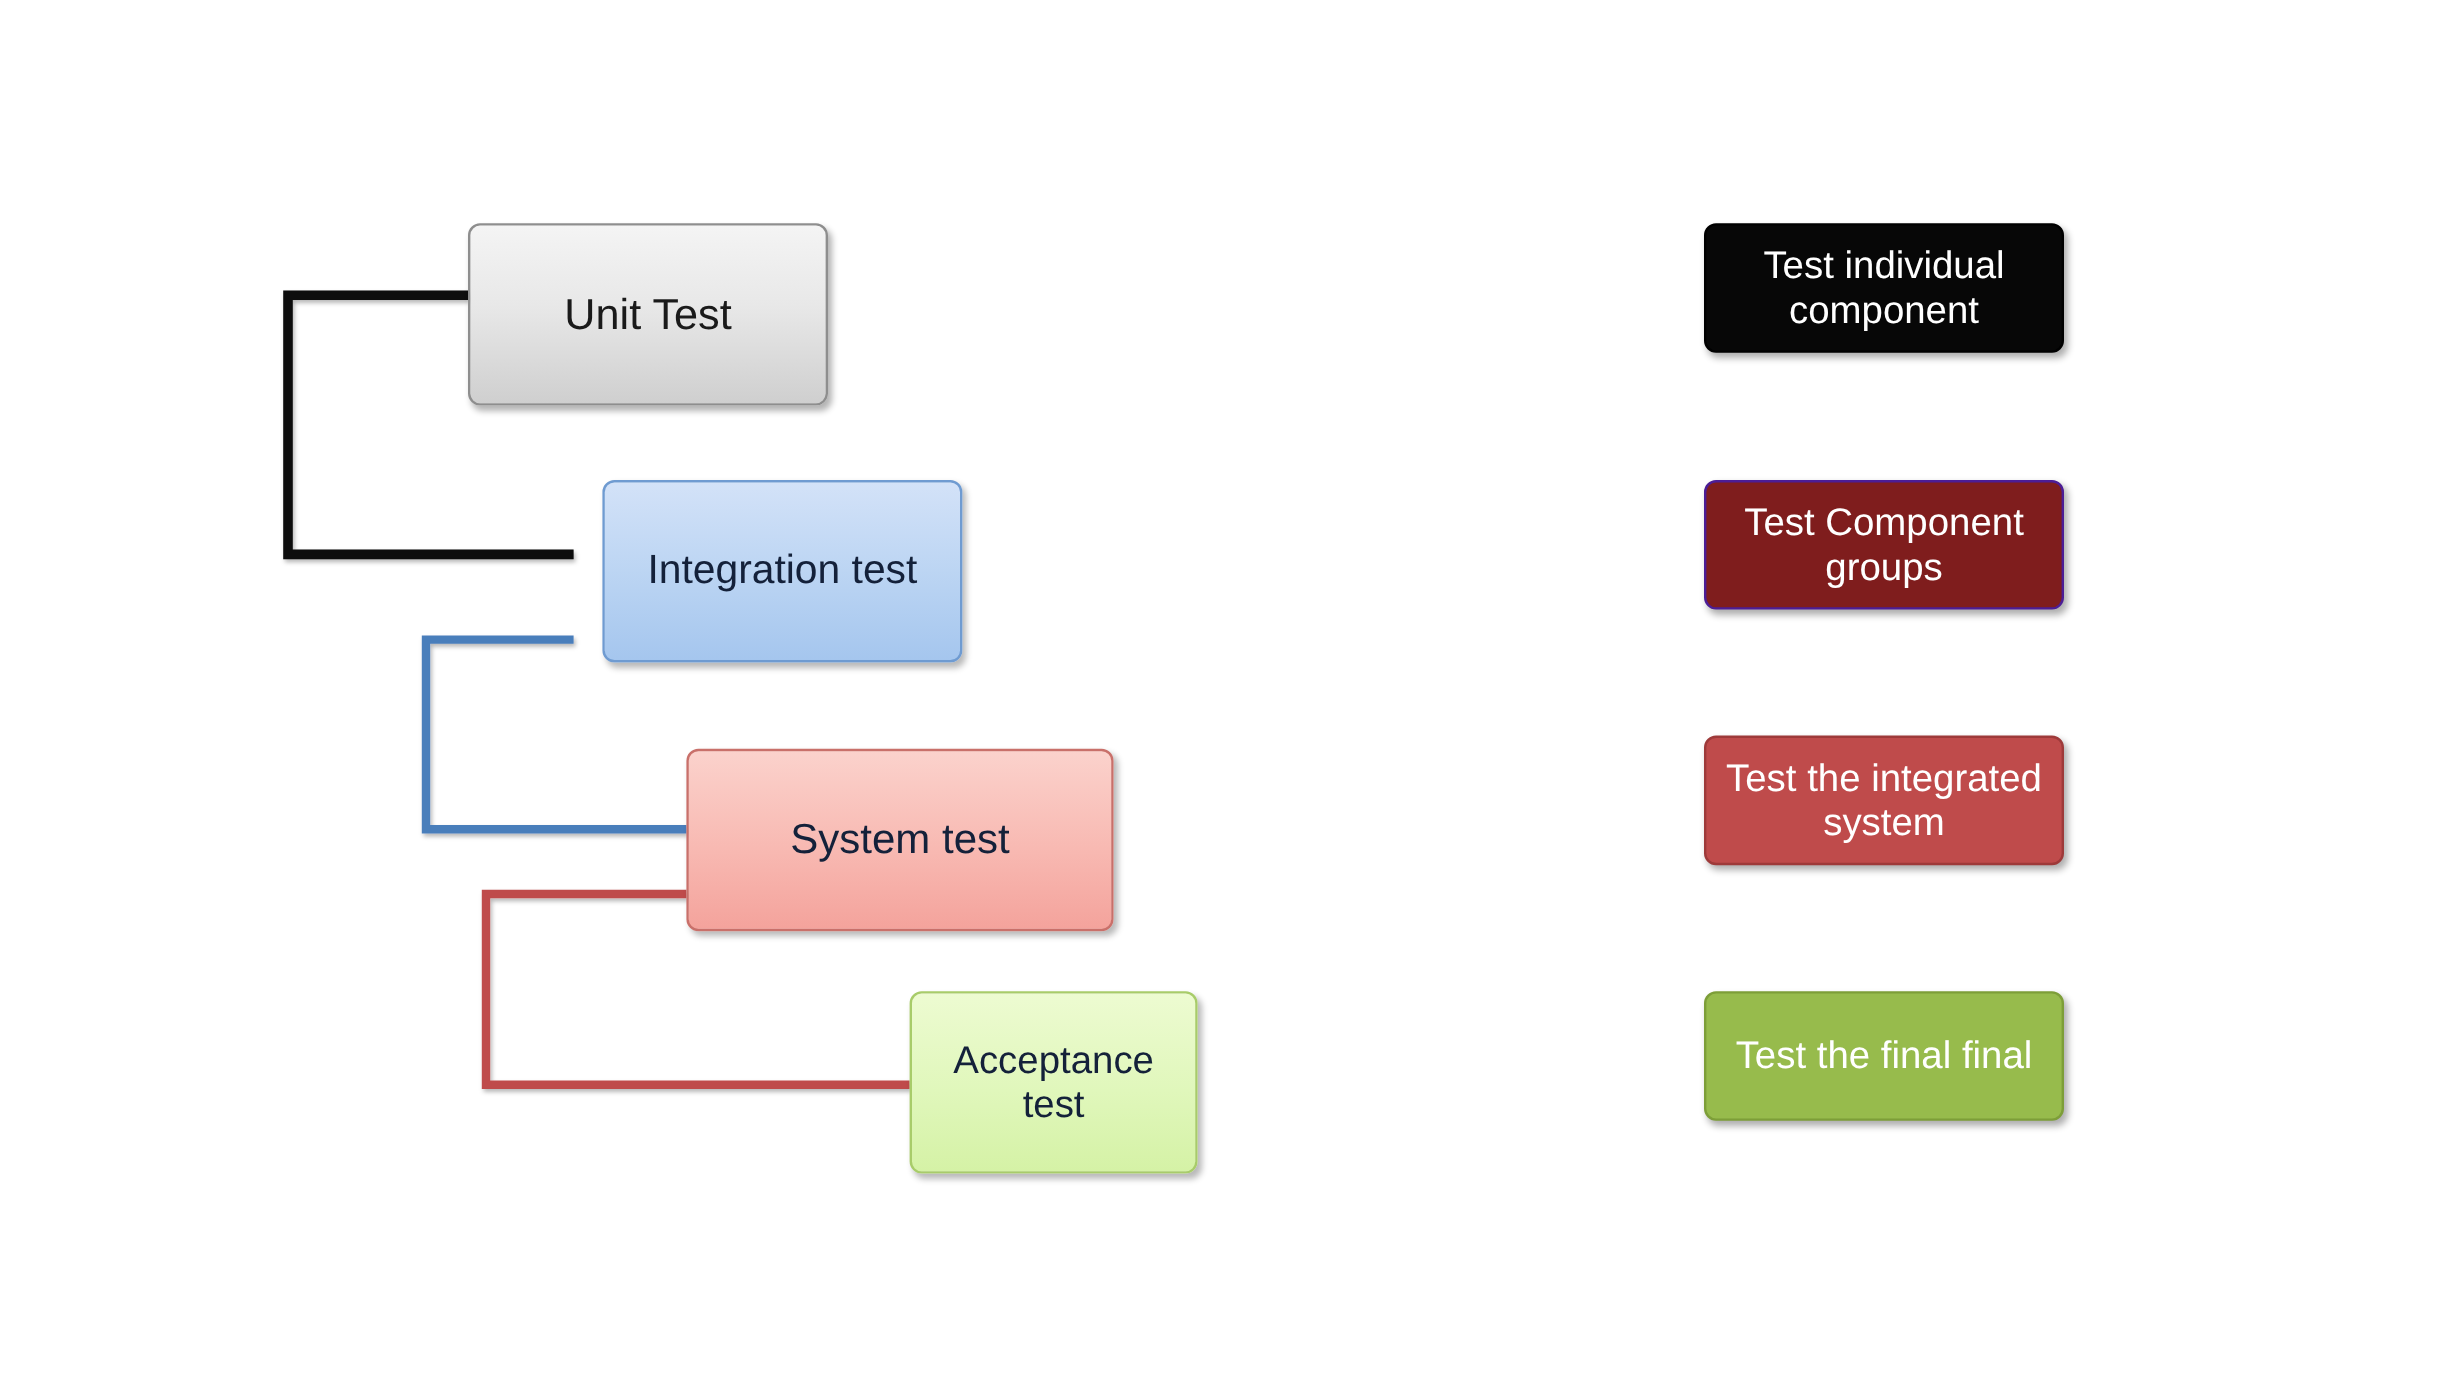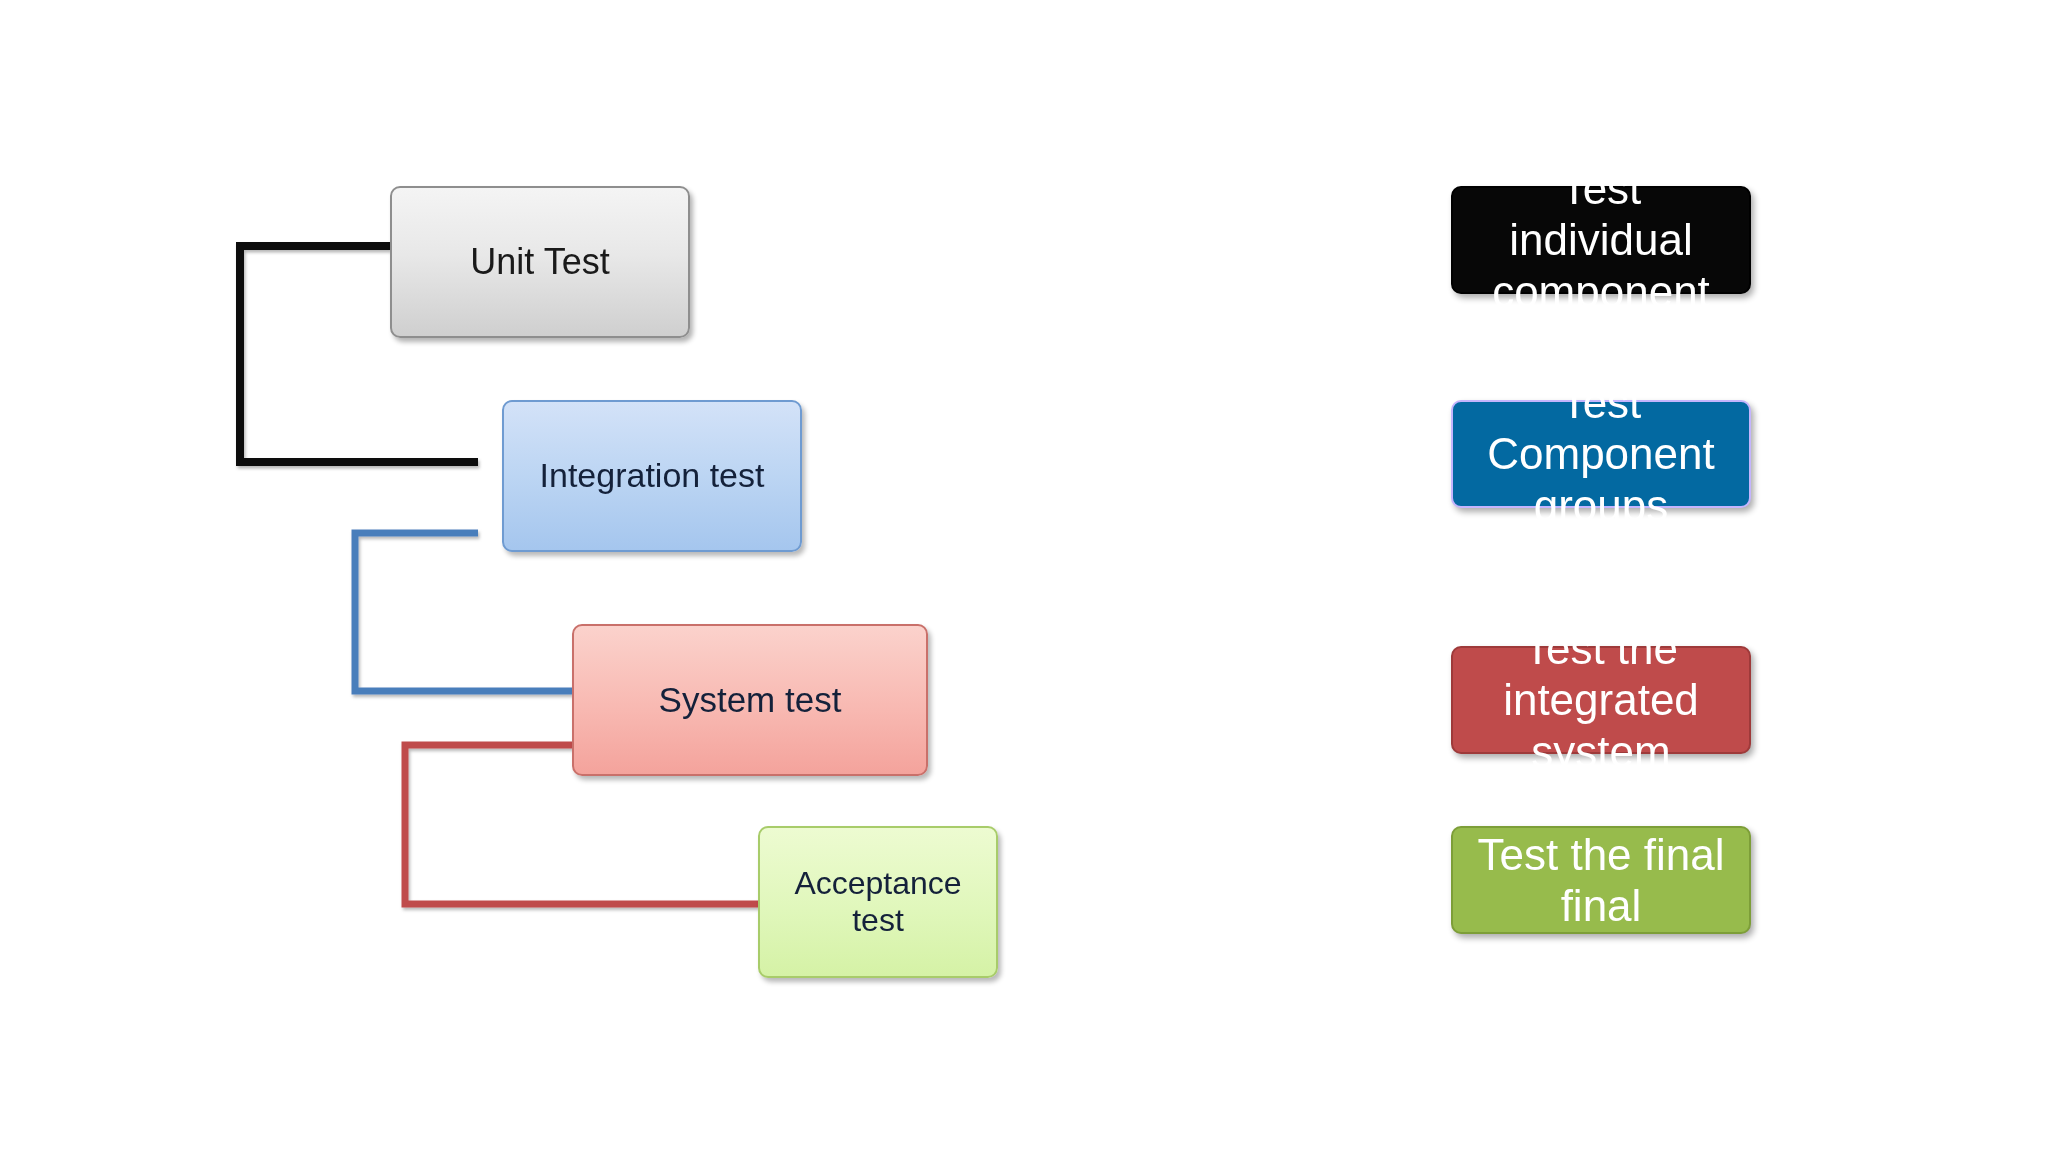--- a/index.html
+++ b/index.html
@@ -77,37 +77,36 @@
     background: linear-gradient(180deg, #edfbd1 0%, #e0f7bb 55%, #d5f2a6 100%);
     border: 2px solid #a8cc6a;
     color: #14213a;
     font-size: 32px;
     box-shadow: 3px 4px 5px rgba(0,0,0,0.28);
   }
 
   
   .n-desc {
     left: 1420px; width: 300px; height: 108px;
-    font-size: 44px;
+    font-size: 32px;
     color: #ffffff;
     box-shadow: 3px 4px 6px rgba(0,0,0,0.32);
-    margin-left: 31px;
   }
   .n-desc-individual {
     top: 186px;
     background: #070707;
     border: 2px solid #000000;
   }
   .n-desc-groups {
     top: 400px;
-    background: #0369a1;
-    border: 2px solid #c4b5fd;
+    background: #7f1d1d;
+    border: 2px solid #4c1d95;
   }
   .n-desc-integrated {
-    top: 646px;
+    top: 613px;
     background: #bf4b4b;
     border: 2px solid #9e3a3a;
   }
   .n-desc-final {
     top: 826px;
     background: #97bb4c;
     border: 2px solid #7d9e38;
   }
 </style>
 </head>

